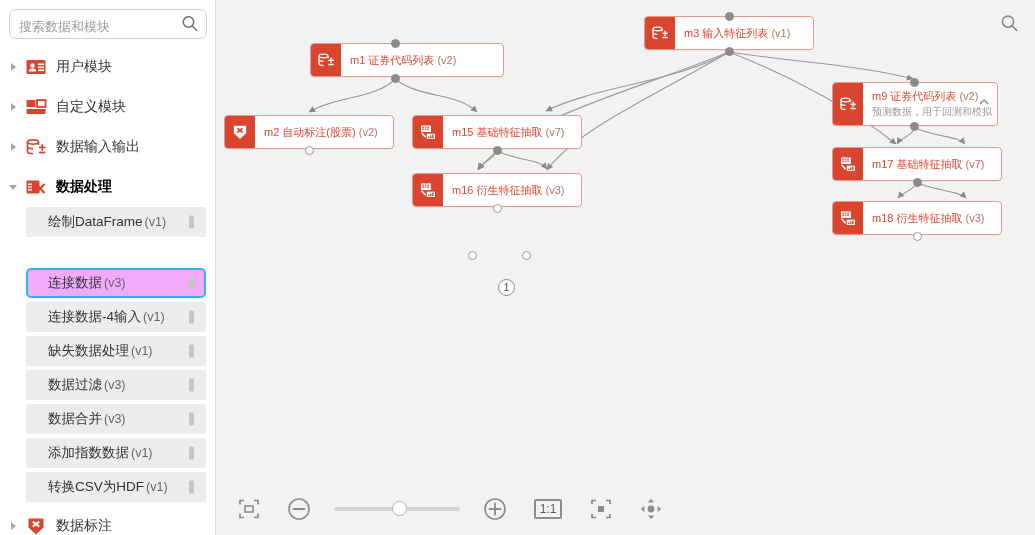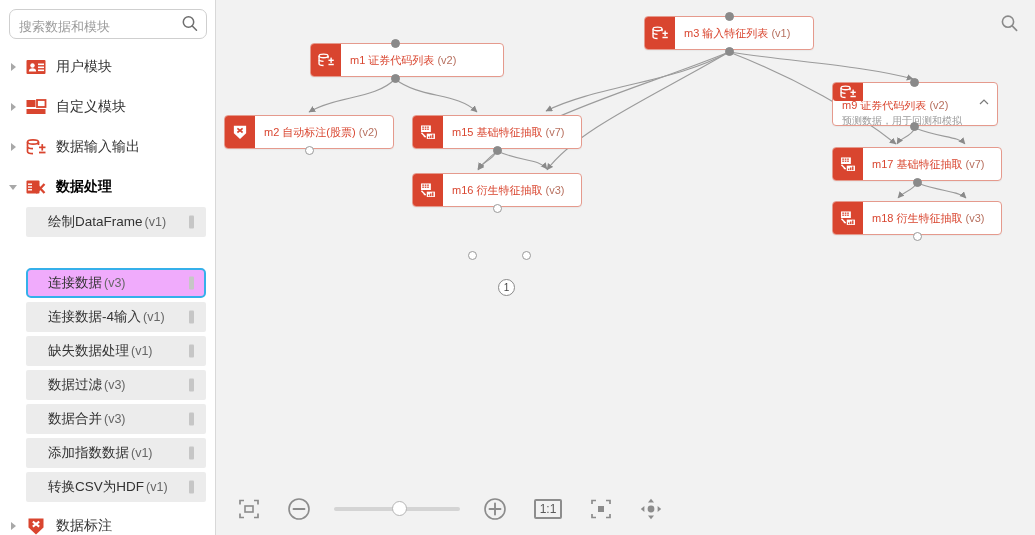--- a/index.html
+++ b/index.html
@@ -106,21 +106,21 @@
   .node {
     position: absolute;
     height: 34px;
     background: #ffffff;
     border: 1px solid #e59a8d;
     border-radius: 4px;
     display: flex; align-items: stretch;
     cursor: pointer;
     box-shadow: 0 1px 1px rgba(0,0,0,0.04);
   }
-  .node.tall { height: 44px; flex-direction: column; }
+  .node.tall { height: 44px; }
   .node-icon {
     width: 30px; flex: none;
     background: #d9452f;
     border-radius: 3px 0 0 3px;
     display: flex; align-items: center; justify-content: center;
   }
   .node-body {
     flex: 1; display: flex; flex-direction: column;
     justify-content: center;
     padding-left: 9px; padding-right: 20px;

